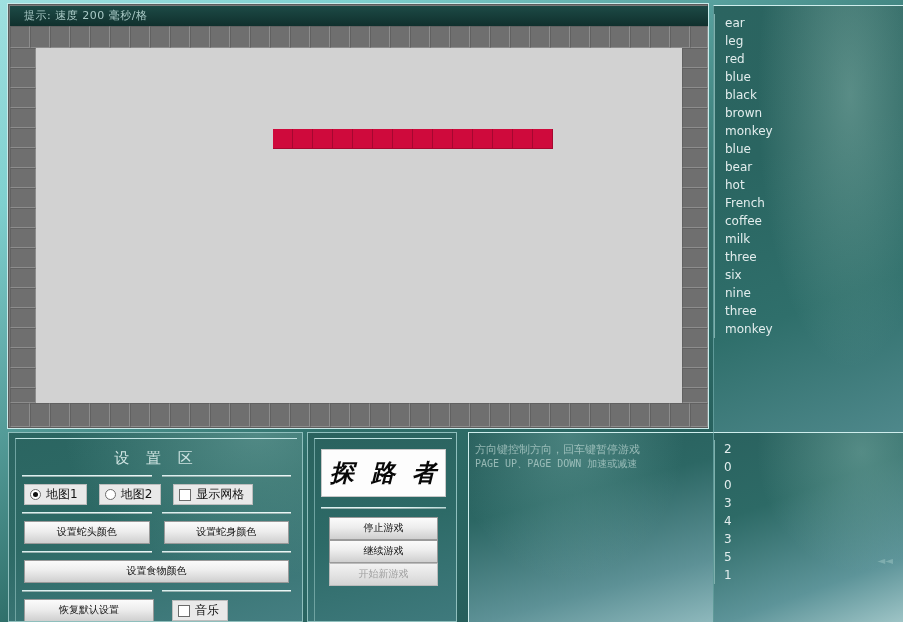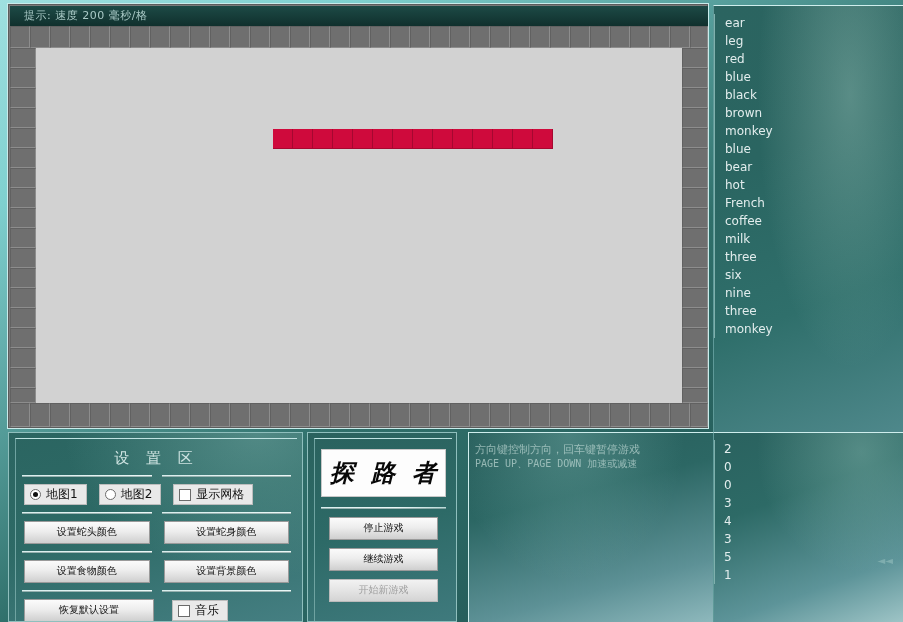--- a/index.html
+++ b/index.html
@@ -234,21 +234,21 @@
     display: flex;
     align-items: center;
     justify-content: space-around;
     font-family: "DejaVu Serif", "Liberation Serif", serif;
     font-weight: bold;
     font-size: 24px;
     font-style: italic;
     color: #080808;
     letter-spacing: 1px;
   }
-  #logo-buttons { padding: 8px 14px 0 14px; display: flex; flex-direction: column; gap: 8px; }
+  #logo-buttons { padding: 8px 14px 0 14px; display: flex; flex-direction: column; }
 
   
   #help-panel {
     position: absolute;
     left: 461px; top: 432px;
     width: 250px; height: 190px;
     background:
       radial-gradient(ellipse at 40% 0%, rgba(150,205,200,0.30) 0%, rgba(150,205,200,0) 55%),
       linear-gradient(165deg, #275e5b 0%, #2c6764 35%, #5d9196 75%, #8fb9bd 100%);
     border-left: 1px solid #cfeeed;
@@ -495,21 +495,20 @@
       <div class="btn">设置蛇身颜色</div>
     </div>
 
     <div class="sep split" style="margin-top:7px;">
         <i></i>
         <i></i>
       </div>
 
     <div class="btn-pair">
       <div class="btn">设置食物颜色</div>
-      <div class="btn">设置背景颜色</div>
     </div>
 
     <div class="sep split" style="margin-top:7px;">
         <i></i>
         <i></i>
       </div>
 
     <div id="last-row">
       <div class="btn" id="restore-defaults-button">恢复默认设置</div>
       <div class="ctrl-box">

